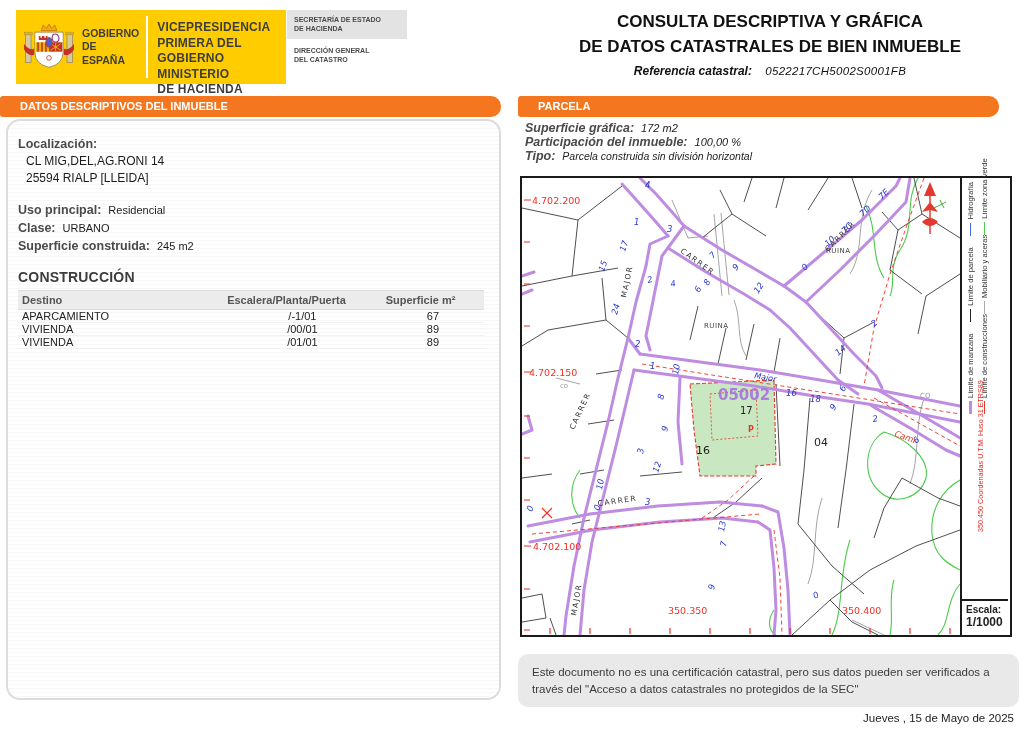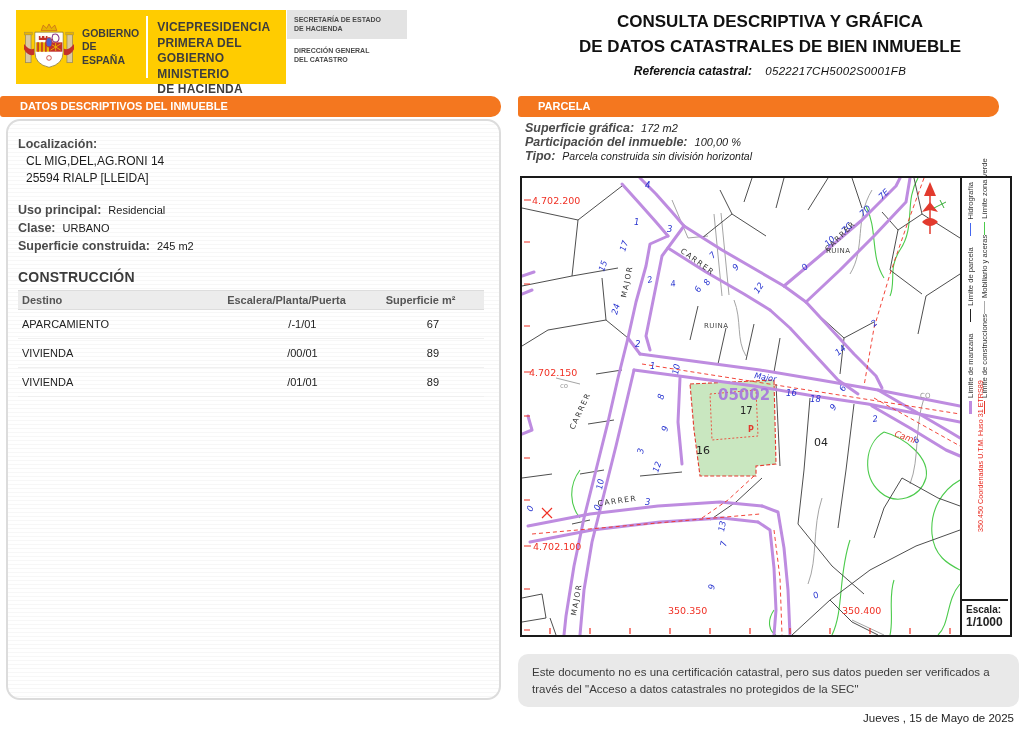--- a/index.html
+++ b/index.html
@@ -37,21 +37,21 @@
   .loc-label{font-size:12.5px;font-weight:bold;color:#4a4a4a;margin-top:4px;}
   .addr{font-size:12px;color:#1c1c1c;margin-left:8px;margin-top:3px;}
   .frow{display:flex;align-items:baseline;margin-top:4px;}
   .flabel{font-size:12.5px;font-weight:bold;color:#4a4a4a;white-space:nowrap;}
   .fvalue{font-size:11px;color:#1c1c1c;margin-left:7px;}
   .lp-fields{margin-top:18px;}
   .constr-title{font-size:14px;font-weight:bold;color:#3c3c3c;margin-top:16px;letter-spacing:.2px;}
   table.ctable{width:99%;border-collapse:collapse;margin-top:5px;font-size:11px;color:#222;}
   table.ctable th{background:#ECECEC;color:#555;font-weight:bold;text-align:left;
                   padding:3px 4px;border-top:1px solid #ddd;border-bottom:1px solid #ddd;}
-  table.ctable td{padding:8px 4px;border-bottom:1px solid #f0f0f0;}
+  table.ctable td{padding:0 4px;border-bottom:1px solid #f0f0f0;}
   .col2{text-align:center;}
   .col3{text-align:center;}
   th.col1,td.col1{padding-left:10px;width:44%;}
   th.col2{width:34%;}
 
   
   .right-fields{position:absolute;left:525px;top:121px;width:494px;}
   .right-fields .frow{margin-top:0;font-style:italic;}
   .right-fields .fvalue{font-size:11px;}
   .right-fields .frow:last-child .fvalue{font-size:10.5px;}

